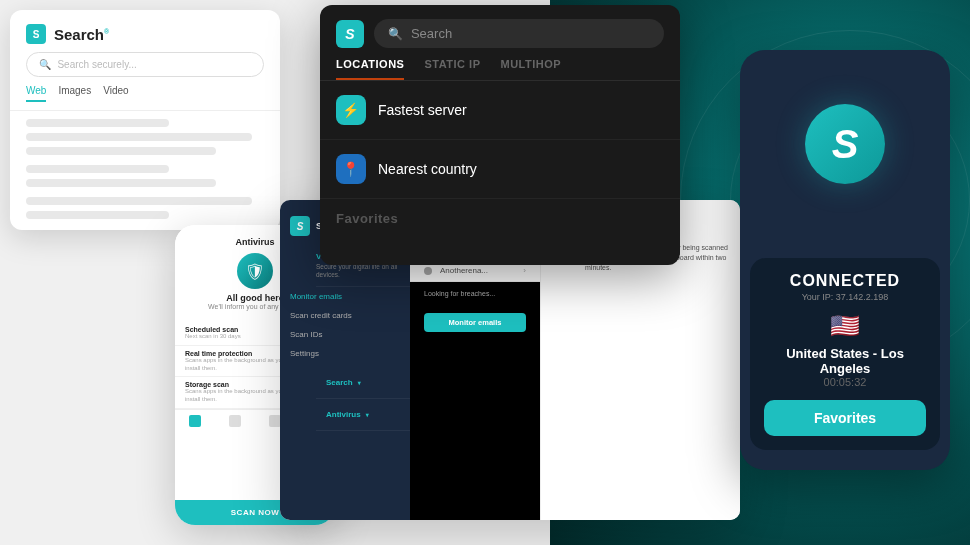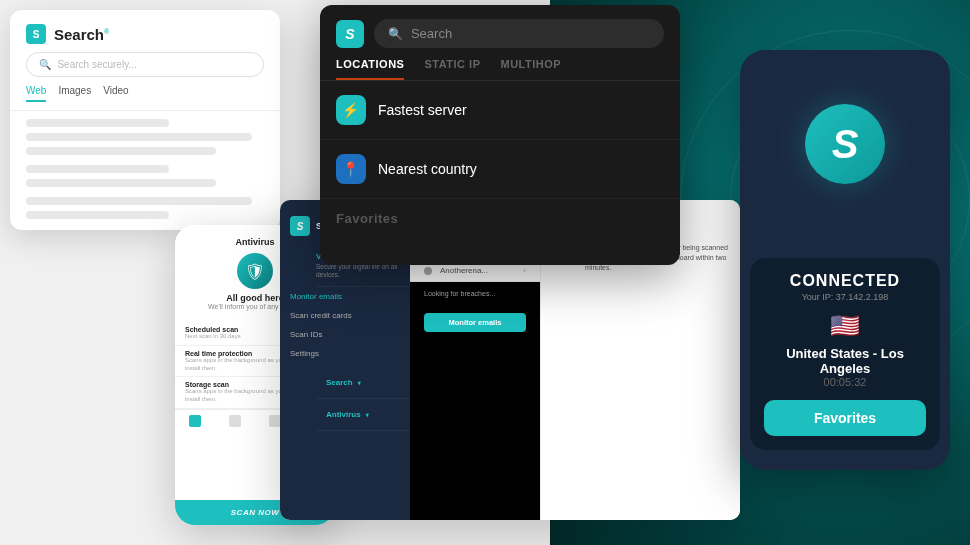--- a/index.html
+++ b/index.html
@@ -190,21 +190,20 @@
       background: white;
       border-radius: 50%;
       top: 1px; right: 1px;
     }
     .phone-bottom {
       position: absolute;
       bottom: 0; left: 0; right: 0;
       background: #1ebfbf;
       padding: 8px;
       text-align: center;
-      font-style: italic;
     }
     .phone-scan-btn {
       font-size: 8px; font-weight: 700; color: white;
       letter-spacing: 0.5px;
     }
     .phone-nav {
       display: flex; justify-content: space-around;
       padding: 5px 0 3px;
       border-top: 1px solid #eee;
     }

